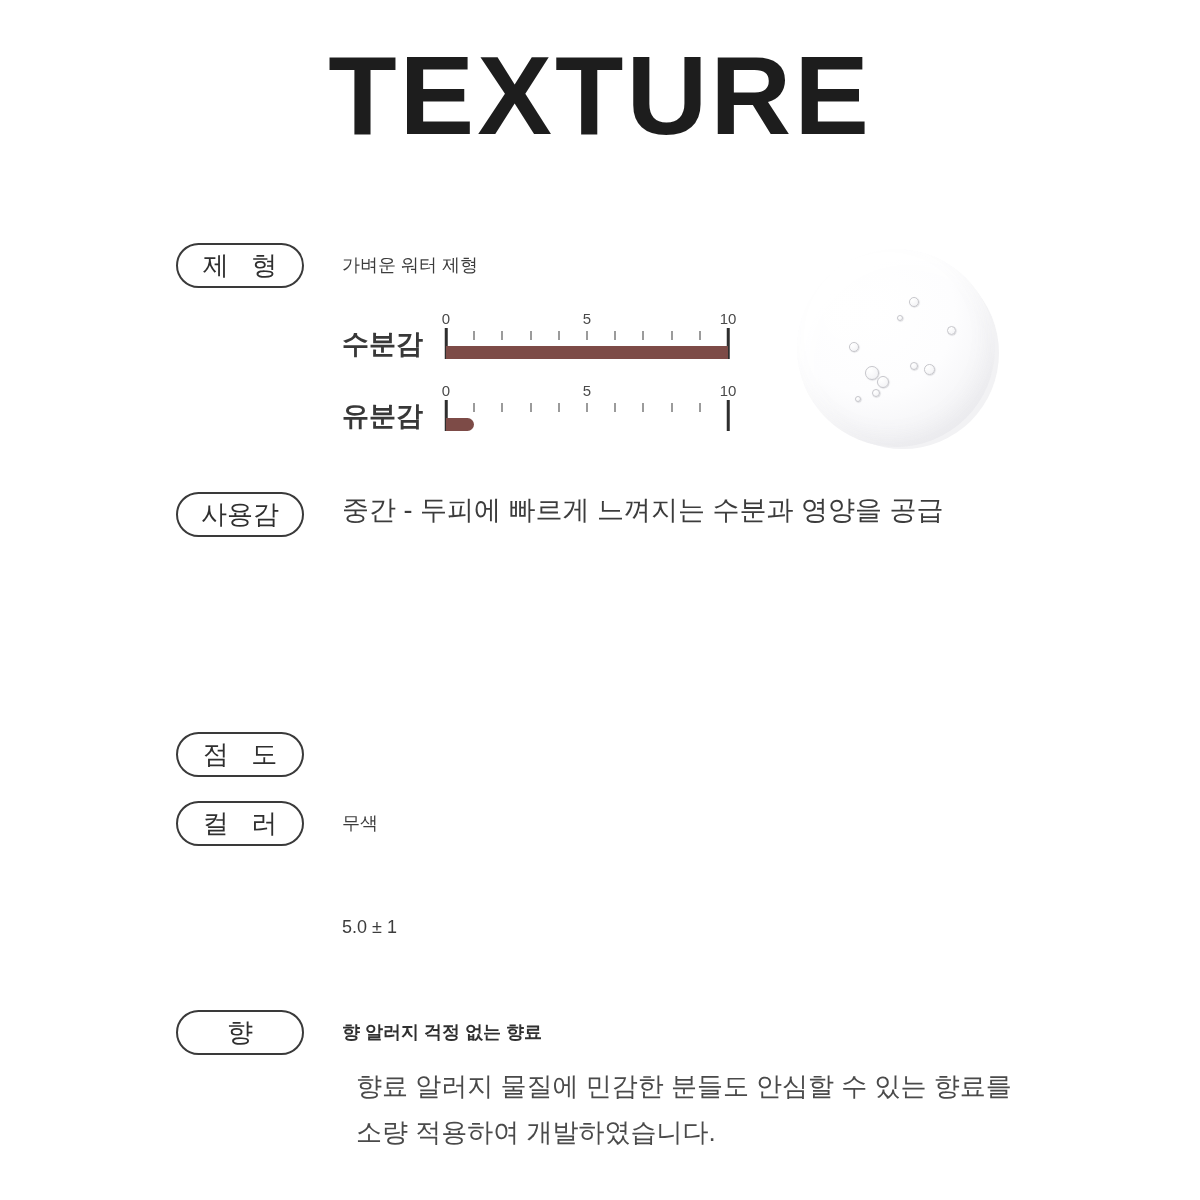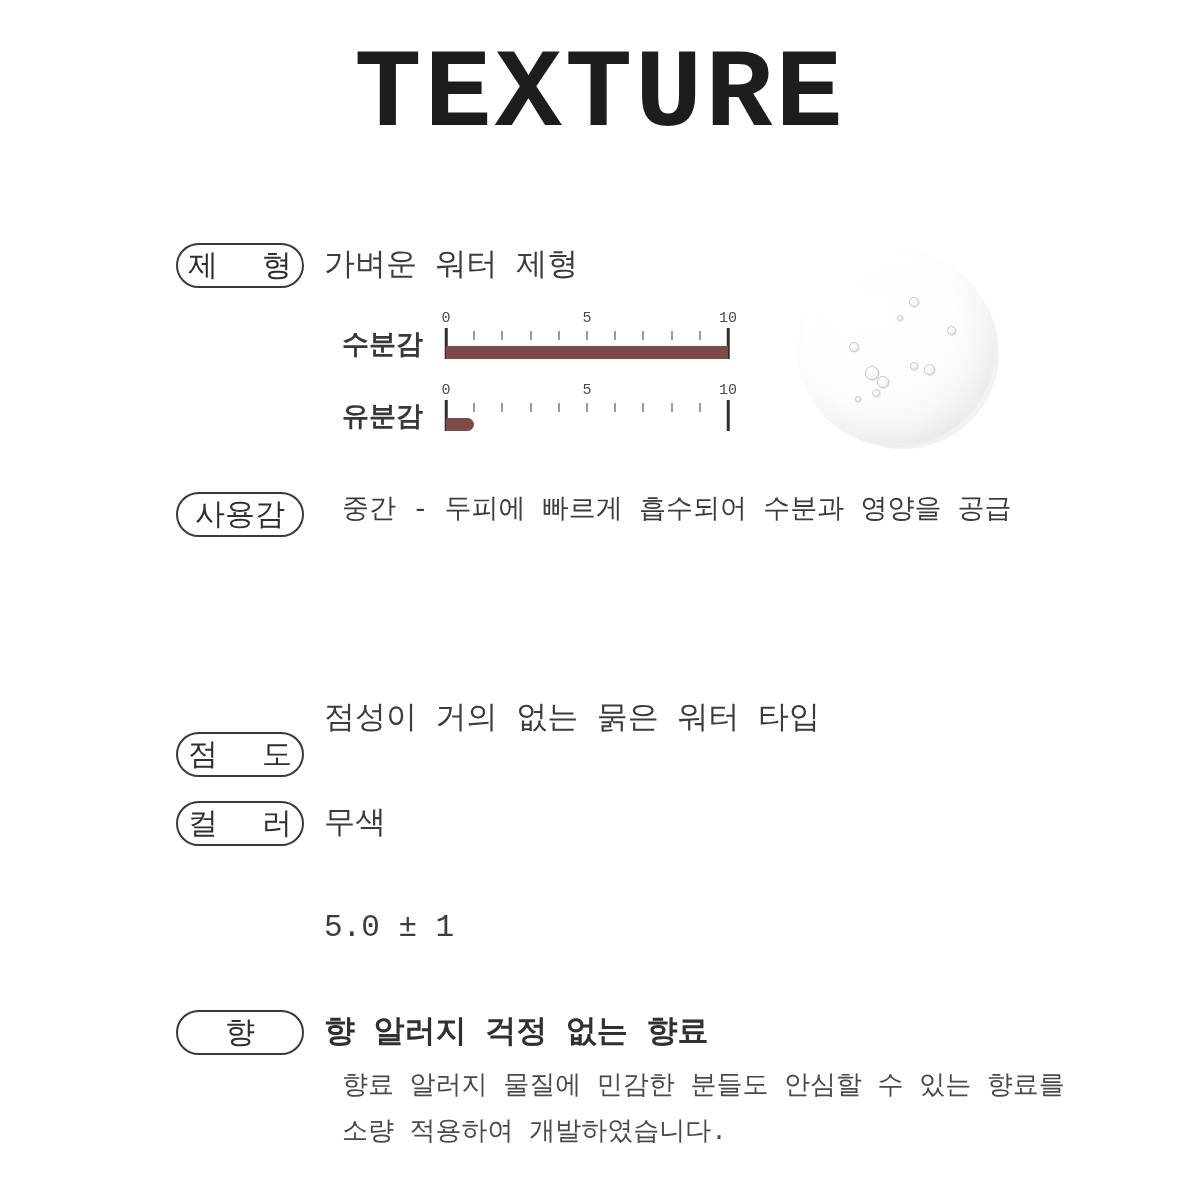--- a/index.html
+++ b/index.html
@@ -1,41 +1,41 @@
 <!DOCTYPE html>
 <html><head>
 <meta charset="utf-8">
 <style>
   html,body { margin:0; padding:0; background:#ffffff; }
   .page {
     position:relative; width:1200px; height:1200px; background:#ffffff;
-    font-family:Liberation Mono, monospace; color:#3c3c3c;
+    font-family:Liberation Sans, sans-serif; color:#3c3c3c;
     overflow:hidden;
   }
   .title {
     position:absolute; top:38px; left:0; width:100%;
     margin:0; text-align:center;
     font-size:112px; font-weight:700; letter-spacing:3px; color:#1d1d1d;
     line-height:115px;
   }
   .pill {
     position:absolute; left:176px; width:128px; height:45px;
     border:2.5px solid #3a3a3a; border-radius:24px;
     display:flex; align-items:center; justify-content:center;
-    font-size:30px; font-weight:500; color:#2f2f2f;
+    font-size:26px; font-weight:500; color:#2f2f2f;
     white-space:pre; word-spacing:4px; box-sizing:border-box;
   }
   .row-text {
-    position:absolute; left:324px; height:45px; line-height:45px;
-    font-size:31px; color:#3c3c3c; white-space:pre;
+    position:absolute; left:342px; height:45px; line-height:45px;
+    font-size:18px; color:#3c3c3c; white-space:pre;
   }
   .bold-text { font-weight:700; color:#303030; }
   .multi-line p { margin:0; font-size:27px; line-height:58px; white-space:pre; }
   .scent-desc p { margin:0; font-size:26px; line-height:46px; color:#4a4a4a; white-space:pre; }
-  .scent-desc { position:absolute; left:342px; top:1063px; }
+  .scent-desc { position:absolute; left:356px; top:1063px; }
 
   
   .scale-label {
     position:absolute; left:342px; width:95px;
     font-size:27px; font-weight:700; color:#383838; white-space:pre;
   }
   .ruler { position:absolute; left:446px; width:282px; height:47px; }
   .ruler .tick-num {
     position:absolute; top:-2px; transform:translateX(-50%);
     font-size:15px; color:#4a4a4a;
@@ -130,27 +130,26 @@
       <span class="bubble" style="left:75px;top:140px;width:6px;height:6px"></span>
       <span class="bubble" style="left:58px;top:147px;width:4px;height:4px"></span>
       <span class="bubble" style="left:100px;top:66px;width:4px;height:4px"></span>
     </div>
   </div>
 
   <div class="pill" style="top:492px">
     <span>사용감</span>
   </div>
   <div class="multi-line" style="position:absolute;left:342px;top:481px">
-    <p>중간 - 두피에 빠르게 흡수되어 수분과 영양을 공급</p>
+    <p>중간 - 두피에 빠르게 느껴지는 수분과 영양을 공급</p>
   </div>
 
   <div class="pill" style="top:732px">
     <span>점  도</span>
   </div>
-  <div class="row-text" style="top:696px">점성이 거의 없는 묽은 워터 타입</div>
 
   <div class="pill" style="top:801px">
     <span>컬  러</span>
   </div>
   <div class="row-text" style="top:801px">무색</div>
 
   <div class="row-text" style="top:905px">5.0 ± 1</div>
 
   <div class="pill" style="top:1010px">
     <span>향</span>

